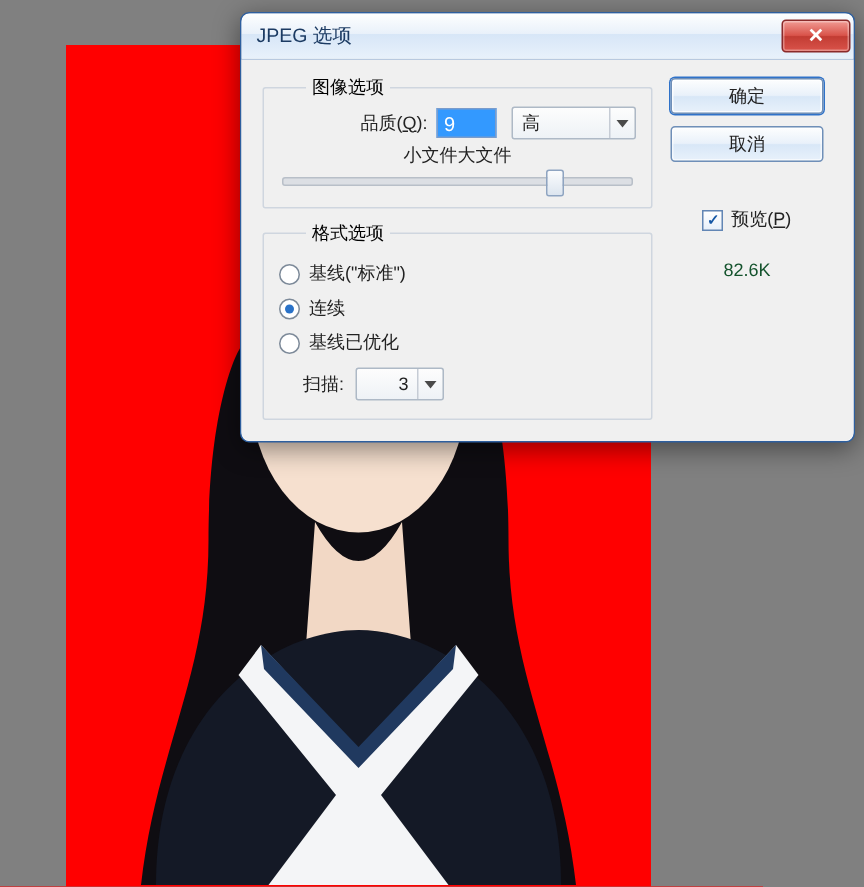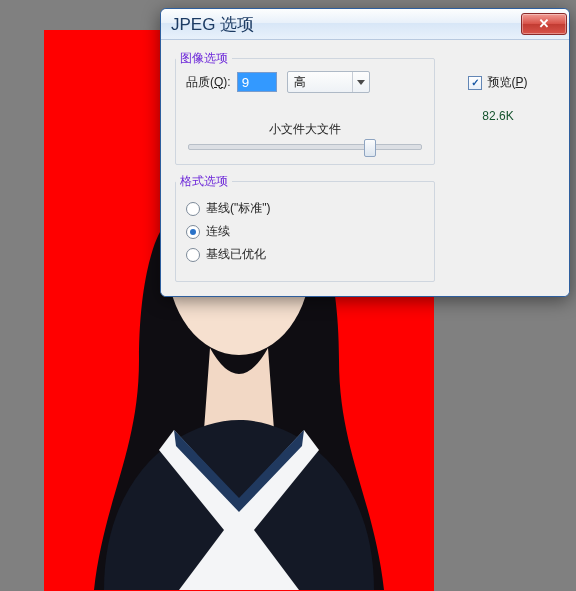--- a/index.html
+++ b/index.html
@@ -3,38 +3,38 @@
 <meta charset="utf-8">
 <style>
   html,body{margin:0;padding:0;width:576px;height:591px;font-family:"Microsoft YaHei","SimSun",Arial,sans-serif;font-size:12px;color:#222;}
   body{background:#808080;position:relative;overflow:hidden;}
   
   .photo{position:absolute;left:44px;top:30px;width:390px;height:561px;background:#ff0000;overflow:hidden;}
   .photo svg{position:absolute;inset:0;}
   
   .dialog{position:absolute;left:160px;top:8px;width:408px;border:1px solid #2e5f9e;border-radius:6px;box-shadow:0 4px 18px rgba(0,0,0,.45);background:#fff;}
   .titlebar{height:30px;border-radius:6px 6px 0 0;background:linear-gradient(#fdfefe,#e9f1fa 45%,#d7e6f7 46%,#e8f1fb);display:flex;align-items:center;padding:0 2px 0 10px;border-bottom:1px solid #b8c9df;}
-  .titlebar .title{flex:1;color:#1c3b63;font-size:17px;}
+  .titlebar .title{flex:1;color:#1c3b63;font-size:13px;}
   .close-btn{width:44px;height:20px;margin-top:-1px;border:1px solid #8a2a2a;border-radius:3px;background:linear-gradient(#f09b94,#d9534a 48%,#c23c33 52%,#d9534a);display:flex;align-items:center;justify-content:center;color:#fff;font-weight:bold;font-size:13px;box-shadow:inset 0 0 0 1px rgba(255,255,255,.35);}
   .dlg-body{background:#f0f0f0;border-radius:0 0 6px 6px;padding:12px 14px 14px 14px;box-sizing:border-box;position:relative;display:flex;}
   .left-pane{width:260px;}
   .right-pane{width:110px;margin-left:8px;display:flex;flex-direction:column;align-items:center;}
   
   .row{display:flex;align-items:center;margin-bottom:10px;}
   .lbl-dis{color:#a0a0a0;width:56px;text-align:right;margin-right:6px;}
   .combo{height:20px;border:1px solid #aeb9c6;background:linear-gradient(#fdfdfd,#eef2f6);display:inline-flex;align-items:center;border-radius:2px;}
   .combo.disabled{color:#9b9b9b;border-color:#c8cfd8;}
   .combo .combo-text{padding:0 6px;min-width:52px;}
   .combo .combo-arrow{width:16px;height:100%;border-left:1px solid #c6ccd5;display:flex;align-items:center;justify-content:center;}
   .arrow-down{width:0;height:0;border-left:4px solid transparent;border-right:4px solid transparent;border-top:5px solid #4a4a4a;}
   .combo.disabled .arrow-down{border-top-color:#b0b0b0;}
   
   .group{border:1px solid #cfd6df;border-radius:2px;margin-top:6px;padding:12px 10px 12px 10px;position:relative;}
-  .group-title{position:absolute;top:-9px;left:0;background:#f0f0f0;padding:0 4px;color:#6d28d9;font-size:12px;}
-  .q-row{display:flex;align-items:center;margin-bottom:28px;}
+  .group-title{position:absolute;top:-9px;left:28px;background:#f0f0f0;padding:0 4px;color:#000000;font-size:12px;}
+  .q-row{display:flex;align-items:center;margin-bottom:2px;justify-content:flex-end;}
   .q-row .lbl{margin-right:6px;}
   .hotkey{text-decoration:underline;}
   .num-input{width:40px;height:20px;border:1px solid #7a9ccc;background:#fff;text-align:left;padding:2px 4px;box-sizing:border-box;color:#000;}
   .num-input.selected{background:#3399ff;color:#fff;}
   .q-row .combo{margin-left:10px;}
   .slider-labels{display:flex;justify-content:center;margin-bottom:2px;font-family:Liberation Serif, serif;}
   .slider-track{position:relative;height:4px;background:#dcdfe4;border:1px solid #b8bfc8;border-radius:2px;margin:6px 2px 2px 2px;}
   .slider-thumb{position:absolute;top:-6px;width:10px;height:16px;background:linear-gradient(#fbfcfd,#dce5ef);border:1px solid #8ea4c1;border-radius:2px;transform:translateX(-50%);}
   .radio-row{display:flex;align-items:center;margin:6px 0;}
   .radio{width:12px;height:12px;border:1px solid #7d8a99;border-radius:50%;background:#fff;margin-right:6px;display:inline-flex;align-items:center;justify-content:center;}
@@ -109,25 +109,40 @@
         </div>
         <div class="radio-row">
           <span class="radio checked"></span>
           <span>连续</span>
         </div>
         <div class="radio-row">
           <span class="radio"></span>
           <span>基线已优化</span>
         </div>
 
+        <div class="scan-row">
+          <span style="margin-right:8px;">扫描:</span>
+          <div class="combo">
+            <span class="combo-text">3</span>
+            <span class="combo-arrow">
+                <span class="arrow-down"></span>
+              </span>
+          </div>
+        </div>
       </div>
 
     </div>
 
     <div class="right-pane">
+      <div class="btn default">
+        <span>确定</span>
+      </div>
+      <div class="btn">
+        <span>取消</span>
+      </div>
       <div class="chk-row">
         <span class="chk">✓</span>
         <span>
           <span>预览(</span><span class="hotkey">P</span><span>)</span>
         </span>
       </div>
       <div class="size-text">82.6K</div>
     </div>
   </div>
 </div>

